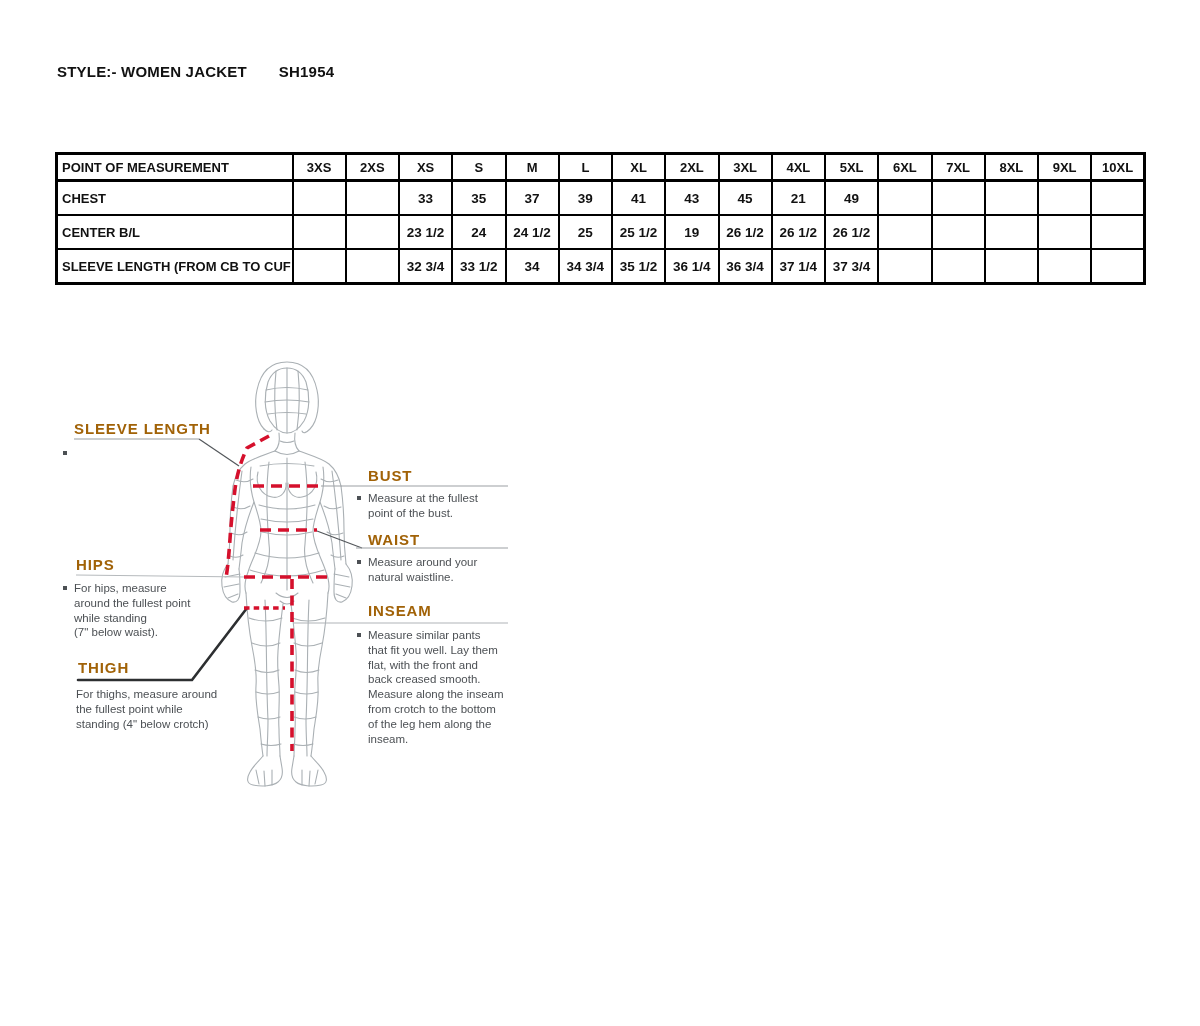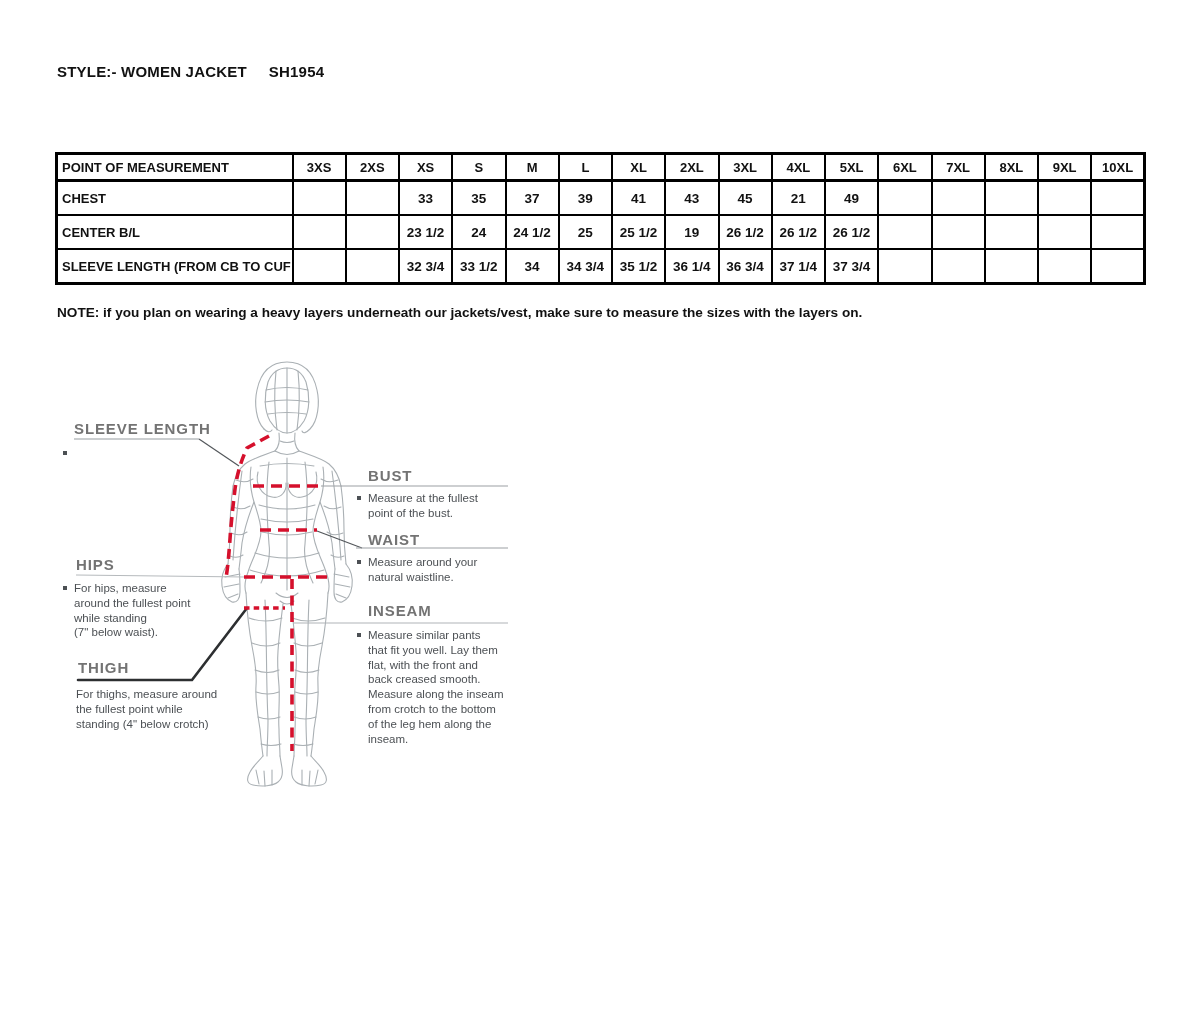--- a/index.html
+++ b/index.html
@@ -1,34 +1,34 @@
 <!DOCTYPE html>
 <html><head>
 <meta charset="utf-8">
 <style>
   html,body{margin:0;padding:0;background:#ffffff;}
   .page{position:relative;width:1200px;height:1026px;background:#fff;overflow:hidden;
         font-family:"Liberation Sans",sans-serif;color:#111;}
   
   .doc-title{position:absolute;left:57px;top:63px;font-size:15px;font-weight:bold;
              letter-spacing:.2px;white-space:nowrap;}
-  .doc-title .code{margin-left:22px;}
+  .doc-title .code{margin-left:32px;}
   
   .size-table{position:absolute;left:55px;top:152px;width:1088px;border-collapse:collapse;
               table-layout:fixed;border:3px solid #000;}
   .size-table th,.size-table td{border:2px solid #000;font-weight:bold;color:#111;
               text-align:center;overflow:hidden;white-space:nowrap;}
   .size-table thead th{height:22px;font-size:13px;border-bottom:3px solid #000;}
   .size-table tbody td{height:30px;font-size:13.5px;border-radius:7px;}
   .size-table .rowlabel{text-align:left;padding-left:4px;font-size:13px;margin-top:11px;}
   
   .note{position:absolute;left:57px;top:305px;font-size:13.6px;font-weight:bold;white-space:nowrap;}
   
   .sec-h{position:absolute;font-size:15px;font-weight:bold;letter-spacing:.9px;
-         color:#737373;white-space:nowrap;}
+         color:#a16207;white-space:nowrap;}
   .sec-b{position:absolute;font-size:11.5px;line-height:14.8px;color:#4c5054;}
   .sec-b .txt{white-space:pre-line;}
   .with-bullet{display:flex;gap:7px;}
   .bullet{width:4px;height:4px;background:#4c5054;margin-top:5px;flex:none;}
   svg.overlay{position:absolute;left:0;top:0;pointer-events:none;}
 </style>
 </head>
 <body>
 
 <div class="page">
@@ -132,21 +132,20 @@
           <td>37 3/4</td>
           <td></td>
           <td></td>
           <td></td>
           <td></td>
           <td></td>
         </tr>
       </tbody>
   </table>
 
-  <div class="note">NOTE: if you plan on wearing a heavy layers underneath our jackets/vest, make sure to measure the sizes with the layers on.</div>
 
   <svg class="overlay" width="1200" height="1026" viewBox="0 0 1200 1026">
 
     <g stroke="#aab0b4" fill="none" stroke-width="1.1" stroke-linecap="round" stroke-linejoin="round">
 
       <path d="M 264,429 C 256,421 254,403 257,390 C 261,371 272,362 287,362 C 302,362 313,371 317,390 C 320,403 318,421 310,429 C 306,433 303,434 302,431"></path>
       <path d="M 264,429 C 267,432 270,433 272,430"></path>
       <path d="M 268,382 C 264,395 264,410 270,421 C 275,429 281,433 287,433 C 293,433 299,429 304,421 C 310,410 310,395 306,382 C 302,372 295,368 287,368 C 279,368 272,372 268,382 Z"></path>
       <path d="M 287,368 L 287,433"></path>
       <path d="M 266,390 Q 287,385 308,390"></path>

